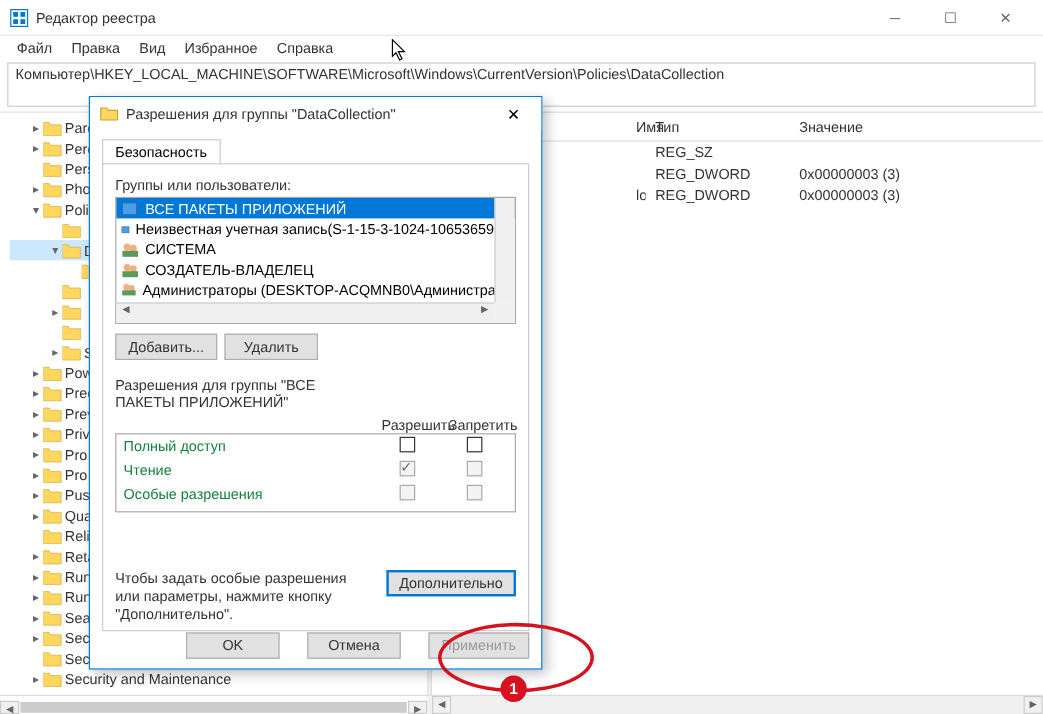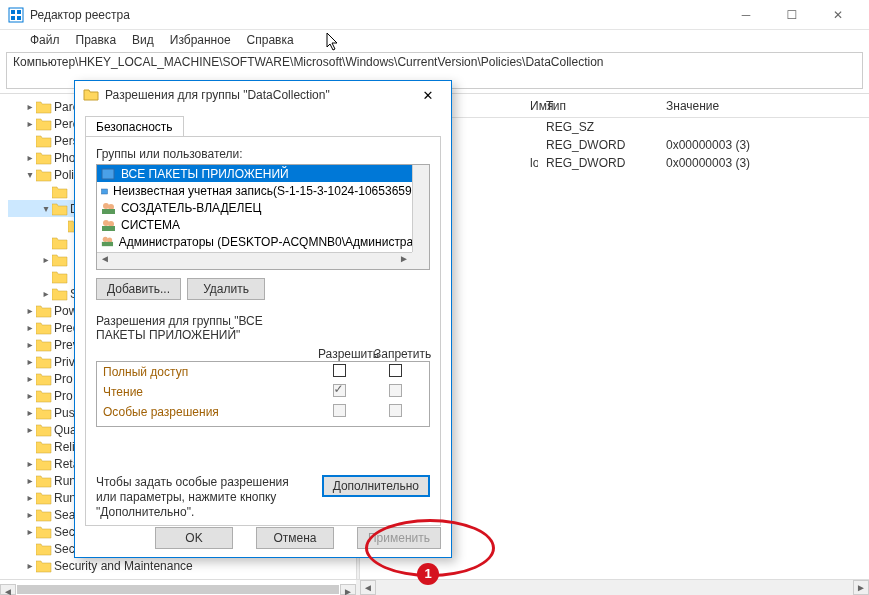--- a/index.html
+++ b/index.html
@@ -4,21 +4,21 @@
 <style>
 * { box-sizing: border-box; margin: 0; padding: 0; font-family: "Segoe UI", Tahoma, sans-serif; font-size: 12px; }
 body { background: #fff; width: 869px; height: 595px; overflow: hidden; position: relative; }
 
 .titlebar { height: 30px; display: flex; align-items: center; padding: 0 8px; border-bottom: 1px solid #e5e5e5; }
 .titlebar .app-icon { width: 16px; height: 16px; margin-right: 6px; }
 .titlebar .title { flex: 1; color: #333; }
 .titlebar .winbtns { display: flex; }
 .titlebar .winbtn { width: 46px; height: 30px; display: flex; align-items: center; justify-content: center; color: #666; cursor: default; }
 
-.menubar { height: 20px; display: flex; align-items: center; padding: 0 22px; gap: 0; }
+.menubar { height: 20px; display: flex; align-items: center; padding: 0 6px; gap: 0; }
 .menubar .mitem { padding: 2px 8px; color: #333; cursor: default; }
 
 .addrbar { height: 37px; border: 1px solid #ccc; margin: 2px 6px 4px 6px; padding: 2px 6px; color: #333; white-space: nowrap; overflow: hidden; }
 
 .workspace { display: flex; height: calc(595px - 30px - 20px - 30px - 16px); border-top: 1px solid #ddd; }
 .tree { width: 356px; overflow: hidden; position: relative; padding-top: 4px; background: #fff; }
 .tree-inner { padding-left: 8px; }
 .node { display: flex; align-items: center; height: 17px; cursor: default; white-space: nowrap; }
 .exp { width: 12px; text-align: center; color: #666; font-size: 10px; }
 .folder-icon { width: 16px; height: 14px; margin-right: 2px; }
@@ -69,21 +69,21 @@
 .btn { min-width: 78px; height: 22px; border: 1px solid #adadad; background: #e1e1e1; color: #333; padding: 0 10px; cursor: default; }
 .btn.focus { border: 2px solid #0078d7; padding: 0 9px; }
 .btn:disabled { color: #999; }
 
 .permlbl { margin-top: 14px; color: #333; line-height: 1.2; }
 .permhead { display: flex; margin-top: 4px; }
 .permhead .phl { flex: 1; }
 .permhead .phc { width: 56px; text-align: center; color: #333; }
 .permbox { border: 1px solid #aaa; height: 66px; background: #fff; }
 .prow { display: flex; align-items: center; height: 20px; padding: 0 6px; }
-.prow .pl { flex: 1; color: #a16207; }
+.prow .pl { flex: 1; color: #15803d; }
 .prow .pc { width: 56px; text-align: center; }
 .cb { width: 13px; height: 13px; border: 1px solid #333; display: inline-block; background: #fff; position: relative; }
 .cb.checked::after { content: "✓"; position: absolute; top: -3px; left: 0; font-size: 12px; color: #666; }
 .cb.disabled { border-color: #aaa; background: #f4f4f4; }
 
 .advrow { display: flex; margin-top: 48px; gap: 16px; align-items: flex-start; }
 .advrow .advtxt { flex: 1; color: #333; line-height: 1.25; }
 
 .okrow { position: absolute; bottom: 8px; right: 10px; display: flex; gap: 23px; }
 
@@ -394,29 +394,29 @@
                 <rect x="1" y="2" width="12" height="10" fill="#4aa0e8" stroke="#2d6aa8"></rect>
               </svg></span>
             <span>Неизвестная учетная запись(S-1-15-3-1024-1065365936</span>
           </div>
           <div class="gitem">
             <span class="gicon"><svg viewBox="0 0 16 14">
                 <circle cx="5" cy="5" r="3" fill="#f0b080"></circle>
                 <circle cx="10" cy="6" r="3" fill="#f0b080"></circle>
                 <rect x="1" y="8" width="13" height="5" fill="#5a9a5a"></rect>
               </svg></span>
-            <span>СОЗДАТЕЛЬ-ВЛАДЕЛЕЦ</span>
+            <span>СИСТЕМА</span>
           </div>
           <div class="gitem">
             <span class="gicon"><svg viewBox="0 0 16 14">
                 <circle cx="5" cy="5" r="3" fill="#f0b080"></circle>
                 <circle cx="10" cy="6" r="3" fill="#f0b080"></circle>
                 <rect x="1" y="8" width="13" height="5" fill="#5a9a5a"></rect>
               </svg></span>
-            <span>СИСТЕМА</span>
+            <span>СОЗДАТЕЛЬ-ВЛАДЕЛЕЦ</span>
           </div>
           <div class="gitem">
             <span class="gicon"><svg viewBox="0 0 16 14">
                 <circle cx="5" cy="5" r="3" fill="#f0b080"></circle>
                 <circle cx="10" cy="6" r="3" fill="#f0b080"></circle>
                 <rect x="1" y="8" width="13" height="5" fill="#5a9a5a"></rect>
               </svg></span>
             <span>Администраторы (DESKTOP-ACQMNB0\Администрато</span>
           </div>
         </div>

